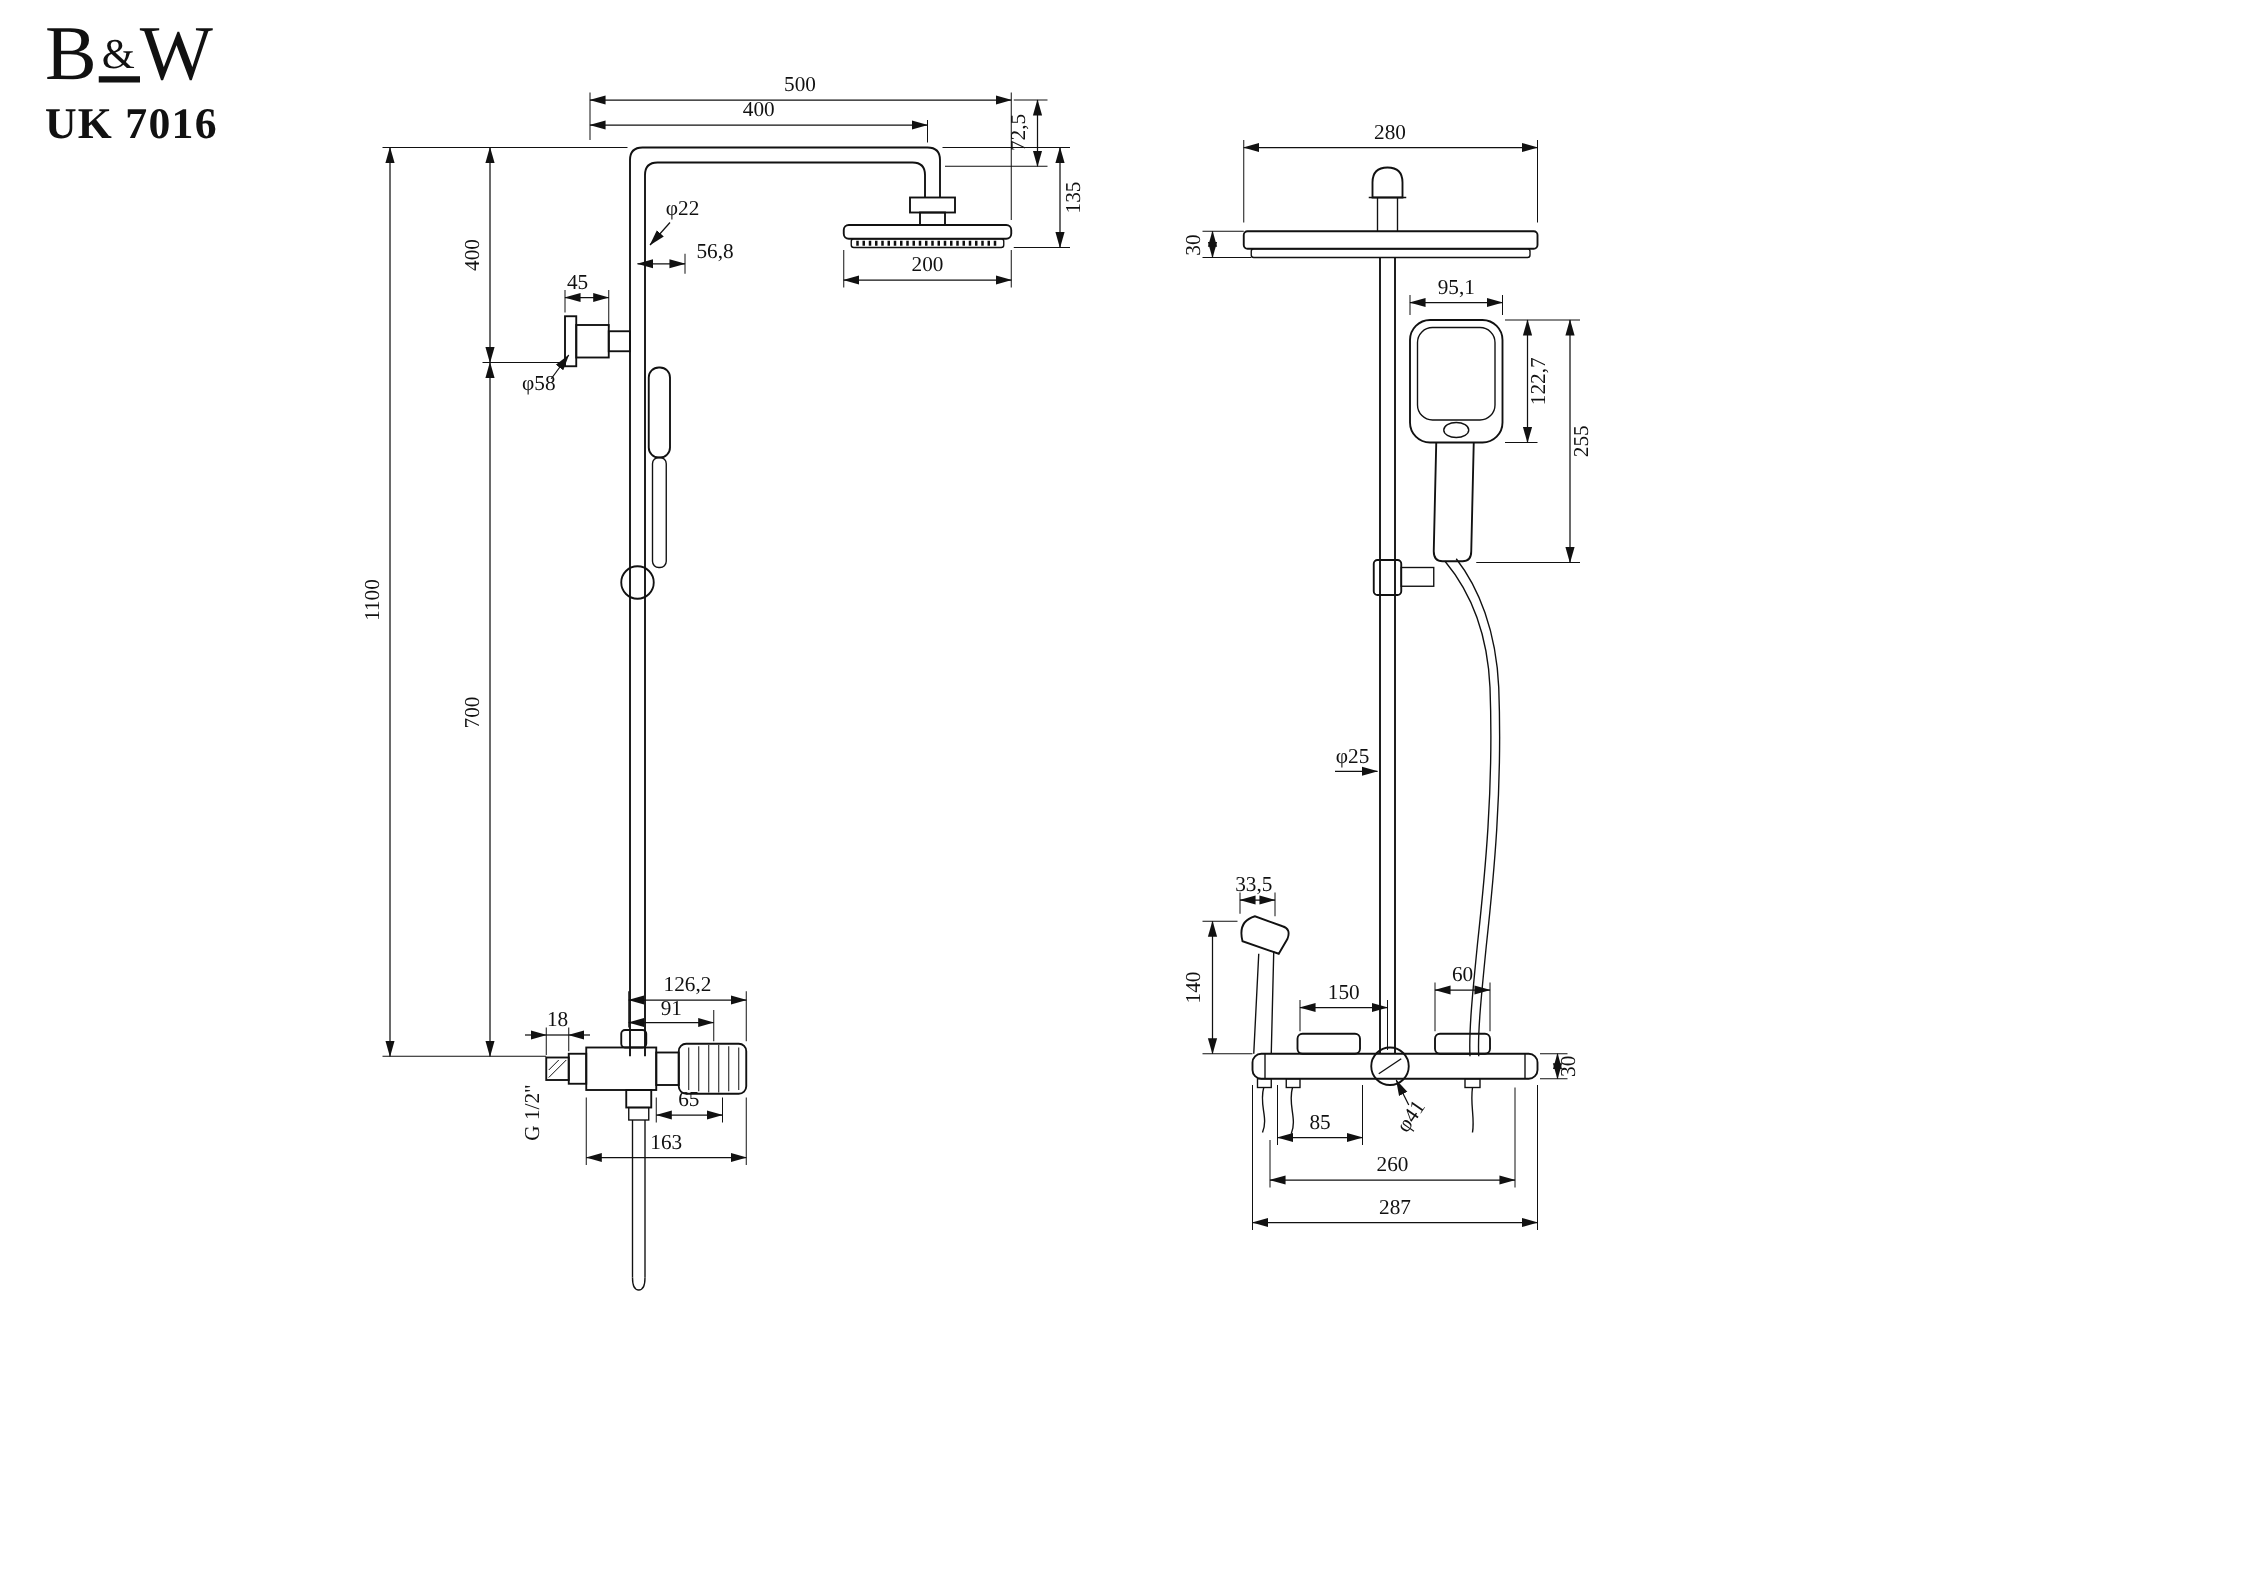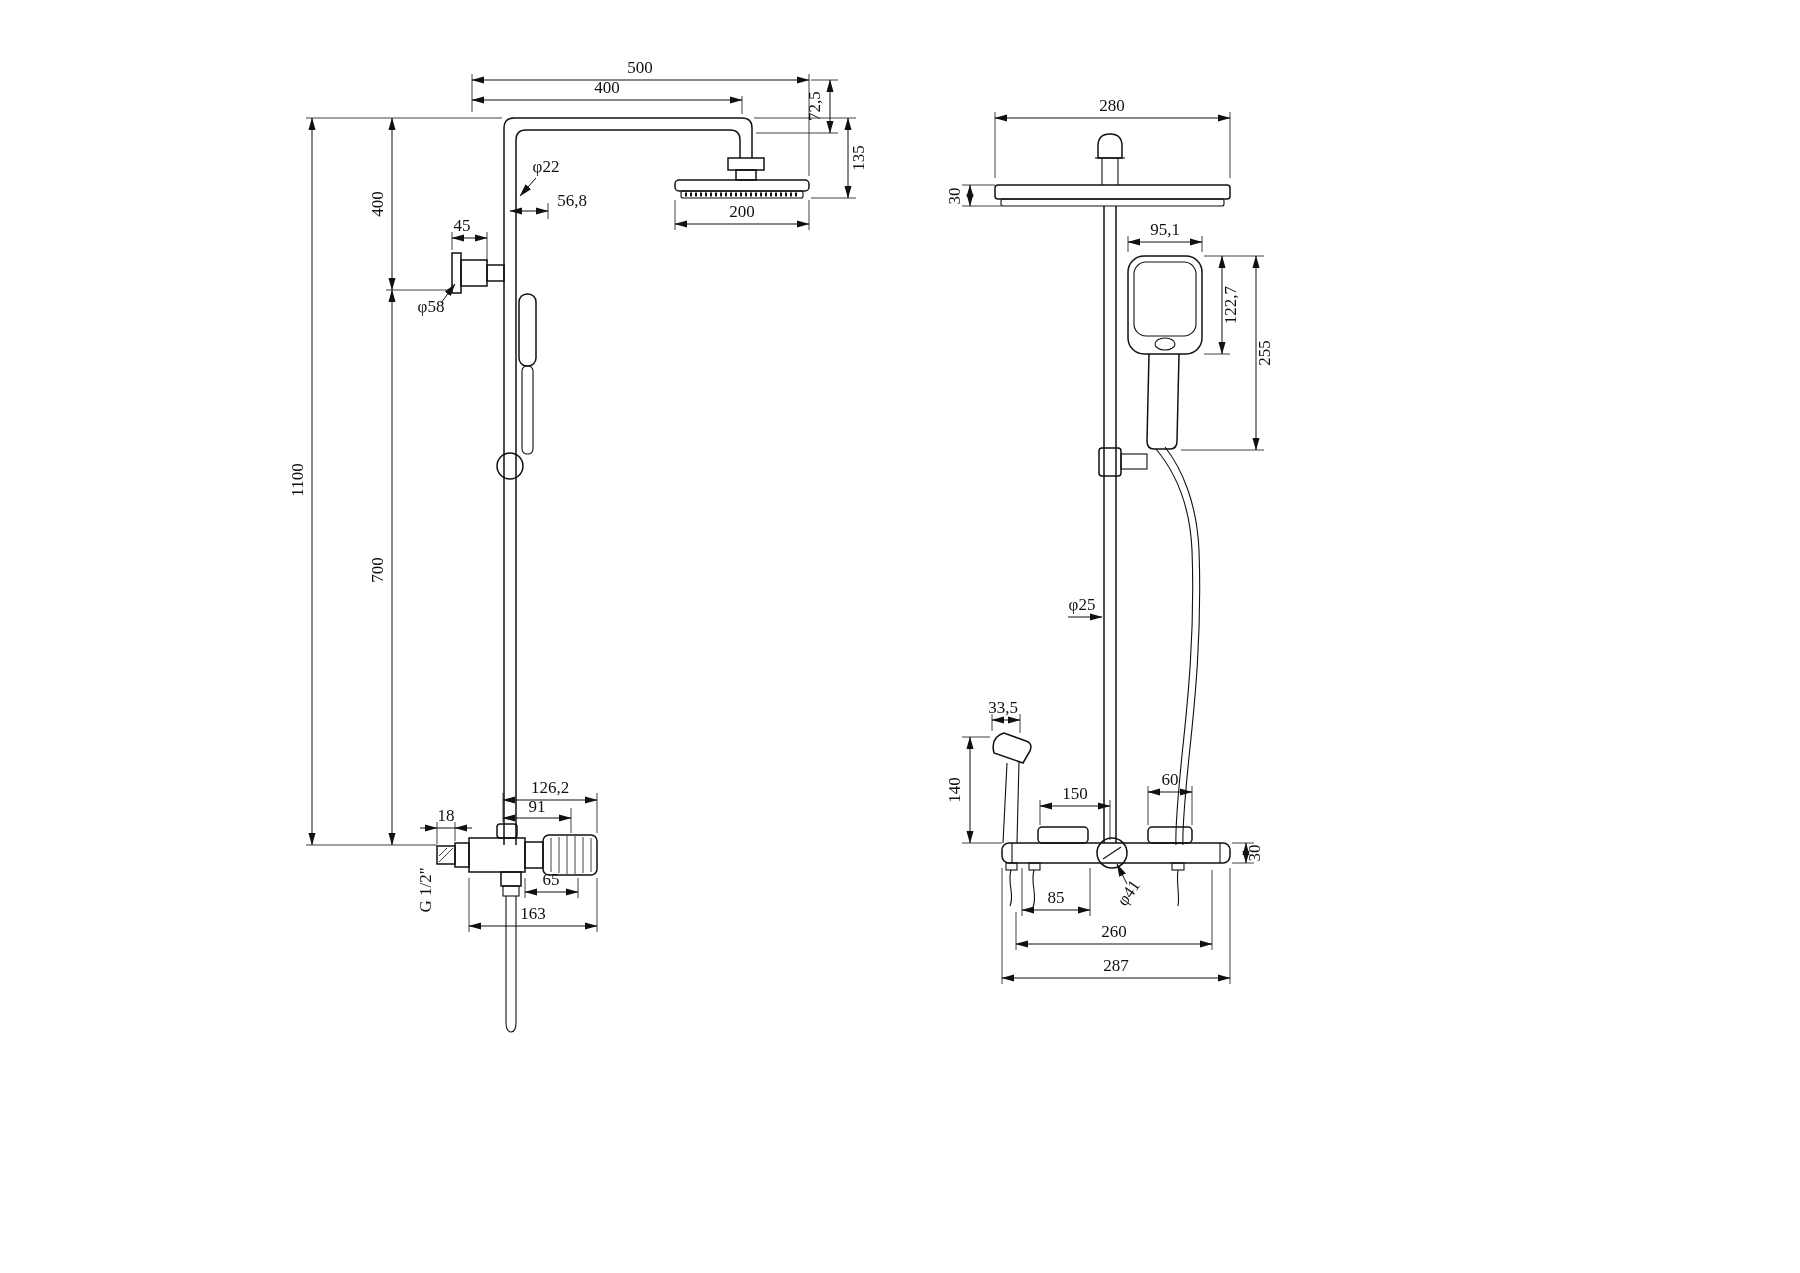--- a/index.html
+++ b/index.html
@@ -21,20 +21,24 @@
   .xl { stroke:#111; stroke-width:0.8; fill:none; }
   .dim { font:17px "Liberation Serif", serif; fill:#111; text-anchor:middle; }
   .rib { stroke:#111; stroke-width:0.8; }
   .noz { stroke:#111; stroke-width:4; stroke-dasharray:2 3; }
 </style>
 </head>
 <body>
 
 <div class="canvas">
 
+  <div class="logo">
+    <div class="brand"><span>B</span><span class="amp">&amp;</span><span>W</span></div>
+    <div class="model">UK 7016</div>
+  </div>
 
   <svg width="1800" height="1273" viewBox="0 0 1800 1273">
     <defs>
       <marker id="mE" viewBox="0 0 12 8" refX="11.5" refY="4" markerWidth="13" markerHeight="9" orient="auto-start-reverse">
         <path d="M0,0.6 L12,4 L0,7.4 Z" fill="#111"></path>
       </marker>
       <pattern id="dots" width="7" height="7" patternUnits="userSpaceOnUse">
         <circle cx="3" cy="3" r="1.2" fill="#333"></circle>
       </pattern>
     </defs>

